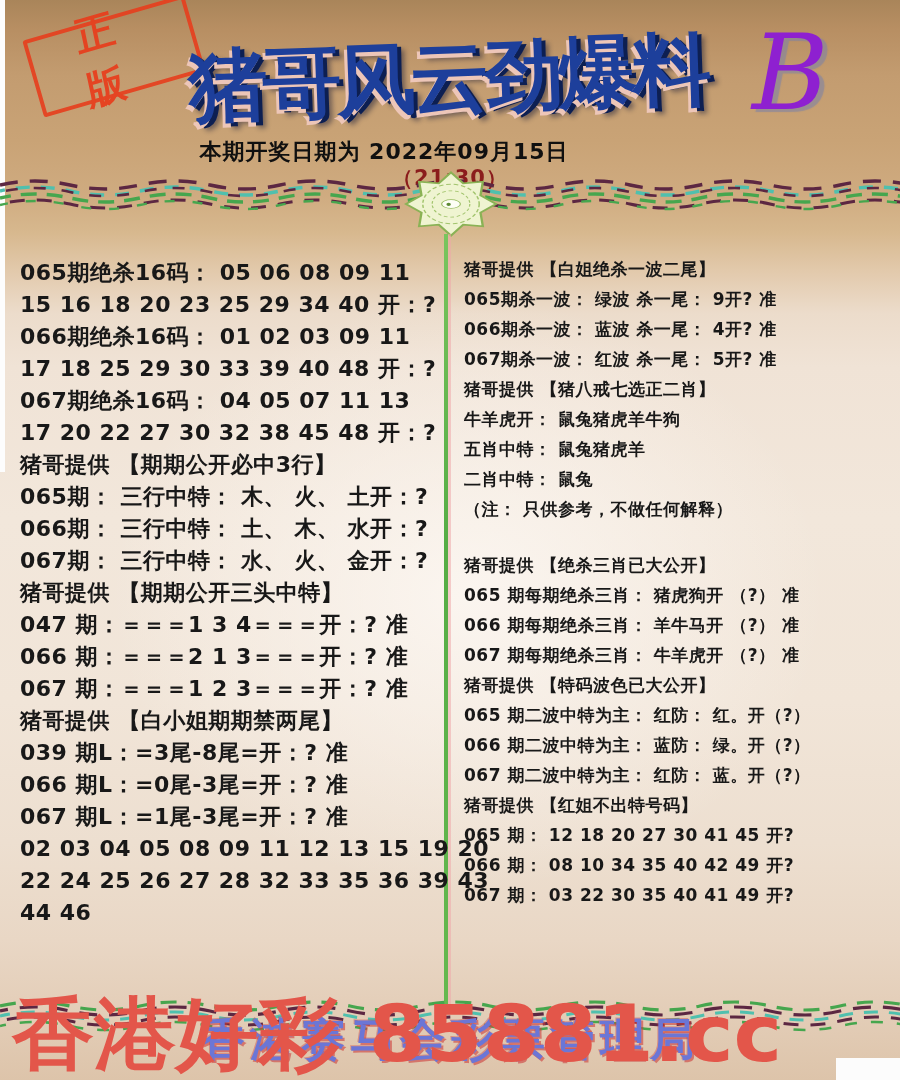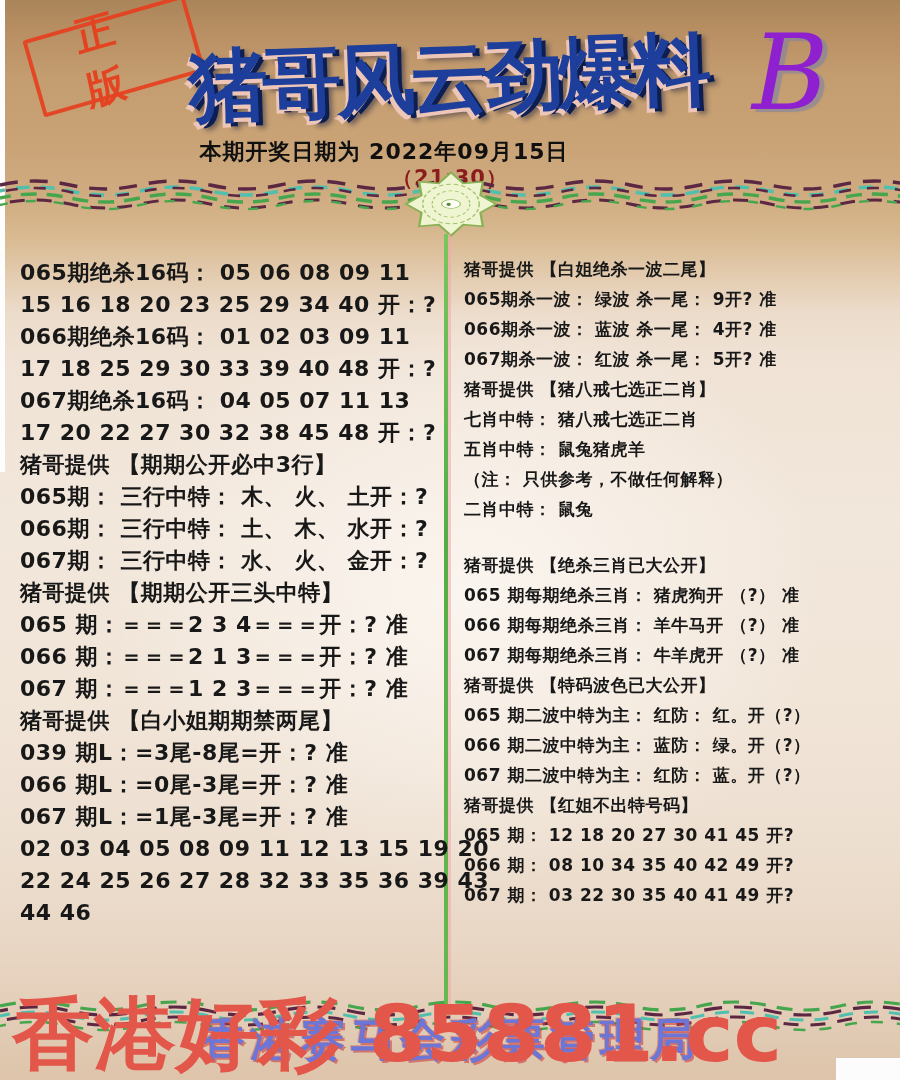--- a/index.html
+++ b/index.html
@@ -138,42 +138,42 @@
     <div class="line">15 16 18 20 23 25 29 34 40 开：?</div>
     <div class="line">066期绝杀16码：  01 02 03 09 11</div>
     <div class="line">17 18 25 29 30 33 39 40 48 开：?</div>
     <div class="line">067期绝杀16码：  04 05 07 11 13</div>
     <div class="line">17 20 22 27 30 32 38 45 48 开：?</div>
     <div class="line">猪哥提供 【期期公开必中3行】</div>
     <div class="line">065期： 三行中特： 木、 火、 土开：?</div>
     <div class="line">066期： 三行中特： 土、 木、 水开：?</div>
     <div class="line">067期： 三行中特： 水、 火、 金开：?</div>
     <div class="line">猪哥提供 【期期公开三头中特】</div>
-    <div class="line">065 期：＝＝＝2 3 4＝＝＝开：? 准</div>
+    <div class="line">047 期：＝＝＝1 3 4＝＝＝开：? 准</div>
     <div class="line">066 期：＝＝＝2 1 3＝＝＝开：? 准</div>
     <div class="line">067 期：＝＝＝1 2 3＝＝＝开：? 准</div>
     <div class="line">猪哥提供 【白小姐期期禁两尾】</div>
     <div class="line">039 期L：=3尾-8尾=开：? 准</div>
     <div class="line">066 期L：=0尾-3尾=开：? 准</div>
     <div class="line">067 期L：=1尾-3尾=开：? 准</div>
     <div class="line">02 03 04 05 08 09 11 12 13 15 19 20</div>
     <div class="line">22 24 25 26 27 28 32 33 35 36 39 43</div>
     <div class="line">44 46</div>
   </div>
 
   <div class="col col-right">
     <div class="line">猪哥提供 【白姐绝杀一波二尾】</div>
     <div class="line">065期杀一波： 绿波 杀一尾： 9开? 准</div>
     <div class="line">066期杀一波： 蓝波 杀一尾： 4开? 准</div>
     <div class="line">067期杀一波： 红波 杀一尾： 5开? 准</div>
     <div class="line">猪哥提供 【猪八戒七选正二肖】</div>
-    <div class="line">七肖中特：  猪八戒七选正二肖</div>
+    <div class="line">牛羊虎开：  鼠兔猪虎羊牛狗</div>
     <div class="line">五肖中特：  鼠兔猪虎羊</div>
+    <div class="line">二肖中特：  鼠兔</div>
     <div class="line">（注： 只供参考，不做任何解释）</div>
-    <div class="line">二肖中特：  鼠兔</div>
     <div class="spacer"></div>
     <div class="line">猪哥提供 【绝杀三肖已大公开】</div>
     <div class="line">065 期每期绝杀三肖： 猪虎狗开 （?） 准</div>
     <div class="line">066 期每期绝杀三肖： 羊牛马开 （?） 准</div>
     <div class="line">067 期每期绝杀三肖： 牛羊虎开 （?） 准</div>
     <div class="line">猪哥提供 【特码波色已大公开】</div>
     <div class="line">065 期二波中特为主： 红防： 红。开（?）</div>
     <div class="line">066 期二波中特为主： 蓝防： 绿。开（?）</div>
     <div class="line">067 期二波中特为主： 红防： 蓝。开（?）</div>
     <div class="line">猪哥提供 【红姐不出特号码】</div>

